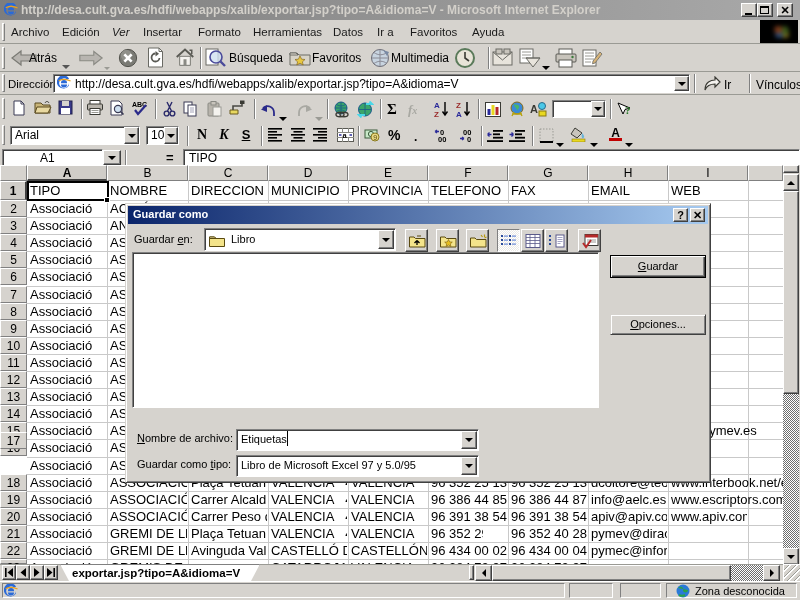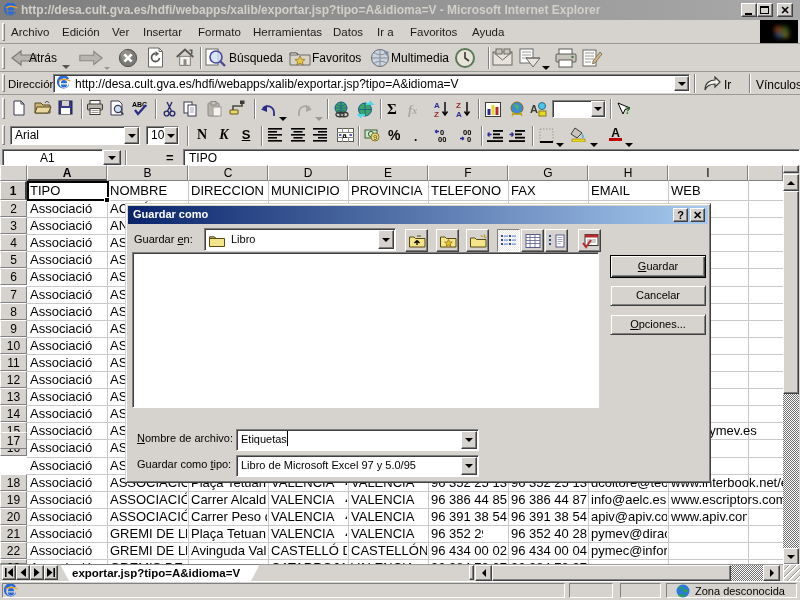--- a/index.html
+++ b/index.html
@@ -34,21 +34,21 @@
 <div class="abs raised" style="left:757px;top:3px;width:16px;height:14px;">
     <div class="abs" style="left:2px;top:2px;width:9px;height:8px;border:1px solid #000;border-top:2px solid #000;"></div>
   </div>
 <div class="abs raised" style="left:777px;top:3px;width:16px;height:14px;">
     <div style="font:bold 11px 'Liberation Sans';text-align:center;line-height:13px;">✕</div>
   </div>
 <div class="abs" style="left:0px;top:20px;width:800px;height:24px;background:#d6d3ce;border-bottom:1px solid #9a9a94;"></div>
 <div class="abs grip" style="left:2px;top:23px;width:3px;height:18px;"></div>
 <div class="abs menu" style="left:11px;top:26px;width:90px;height:14px;">Archivo</div>
 <div class="abs menu" style="left:62px;top:26px;width:90px;height:14px;">Edición</div>
-<div class="abs menu" style="left:112px;top:26px;width:90px;height:14px;">Ver</div>
+<div class="abs menu" style="left:112px;top:26px;width:90px;height:14px;font-style:italic;">Ver</div>
 <div class="abs menu" style="left:143px;top:26px;width:90px;height:14px;">Insertar</div>
 <div class="abs menu" style="left:198px;top:26px;width:90px;height:14px;">Formato</div>
 <div class="abs menu" style="left:253px;top:26px;width:90px;height:14px;">Herramientas</div>
 <div class="abs menu" style="left:333px;top:26px;width:90px;height:14px;">Datos</div>
 <div class="abs menu" style="left:377px;top:26px;width:90px;height:14px;">Ir a</div>
 <div class="abs menu" style="left:410px;top:26px;width:90px;height:14px;">Favoritos</div>
 <div class="abs menu" style="left:472px;top:26px;width:90px;height:14px;">Ayuda</div>
 <div class="abs" style="left:760px;top:20px;width:38px;height:23px;background:#000;"></div>
 <div class="abs" style="left:772px;top:26px;width:18px;height:12px;background:radial-gradient(circle at 35% 30%,#7a3a1a 0 3px,transparent 5px),radial-gradient(circle at 70% 35%,#3a5a1a 0 3px,transparent 5px),radial-gradient(circle at 40% 70%,#2a4a7a 0 3px,transparent 5px),radial-gradient(circle at 72% 72%,#7a6a1a 0 3px,transparent 5px);filter:blur(2px);"></div>
 <div class="abs" style="left:0px;top:44px;width:800px;height:28px;background:#d6d3ce;border-bottom:1px solid #9a9a94;"></div>
@@ -671,23 +671,20 @@
     <div class="abs raised" style="left:453px;top:26px;width:23px;height:23px;">
       <div class="abs" style="left:3px;top:4px;"><svg width="17" height="15" viewBox="0 0 17 15">
           <rect x="3" y="0.5" width="13" height="11" fill="#fff" stroke="#3a3a34"></rect>
           <rect x="3" y="0.5" width="13" height="3" fill="#b52a2a"></rect>
           <path d="M5 6 h9 M5 8 h9" stroke="#9a9a94"></path>
           <path d="M1 9 l3 4 5 -7" stroke="#b52a2a" stroke-width="2" fill="none"></path>
         </svg></div>
     </div>
     <div class="abs sunk" style="left:7px;top:49px;width:467px;height:156px;"></div>
     <div class="abs" style="left:485px;top:52px;width:96px;height:23px;background:#d6d3ce;border:1px solid #000;box-shadow:inset 1px 1px 0 #fff,inset -1px -1px 0 #404040, inset -2px -2px 0 #808080;font-size:11px;text-align:center;line-height:21px;"><u>G</u>uardar</div>
-    <div class="abs raised2" style="left:485px;top:82px;width:96px;height:21px;">
-      <div style="font-size:11px;text-align:center;line-height:19px;">Cancelar</div>
-    </div>
     <div class="abs raised2" style="left:485px;top:111px;width:96px;height:21px;">
       <div style="font-size:11px;text-align:center;line-height:19px;"><u>O</u>pciones...</div>
     </div>
     <div class="abs lbl" style="left:12px;top:229px;width:100px;height:12px;"><u>N</u>ombre de archivo:</div>
     <div class="abs sunk" style="left:111px;top:226px;width:243px;height:22px;"></div>
     <div class="abs lbl" style="left:116px;top:230px;width:150px;height:12px;">Etiquetas</div>
     <div class="abs" style="left:162px;top:228px;width:1px;height:15px;background:#000;"></div>
     <div class="abs raised db" style="left:336px;top:228px;width:16px;height:18px;">
       <span class="dn"></span>
     </div>

